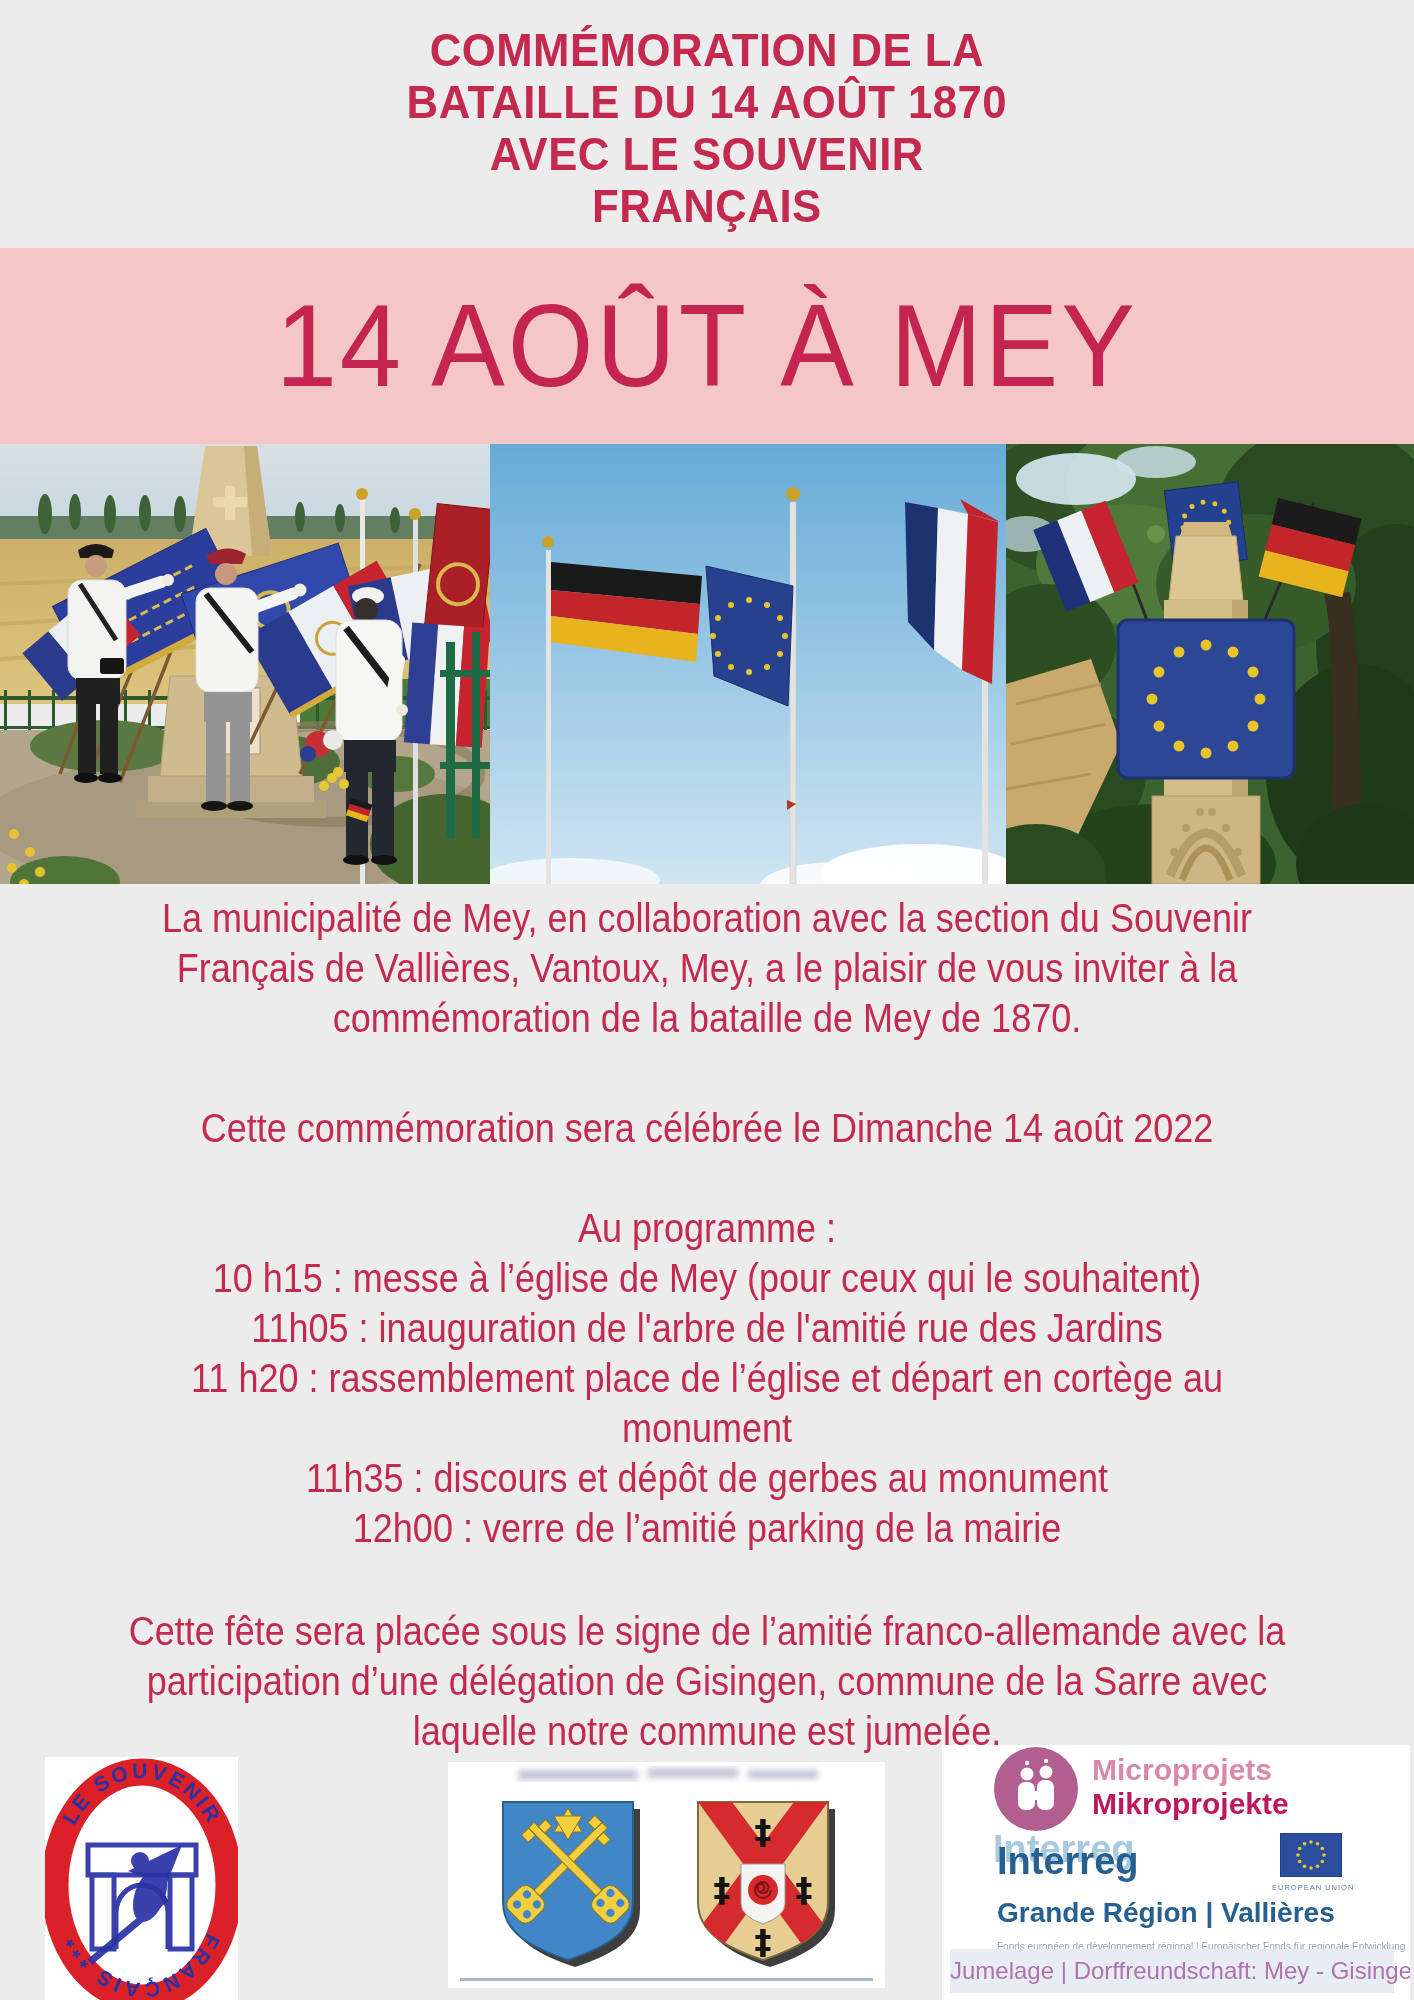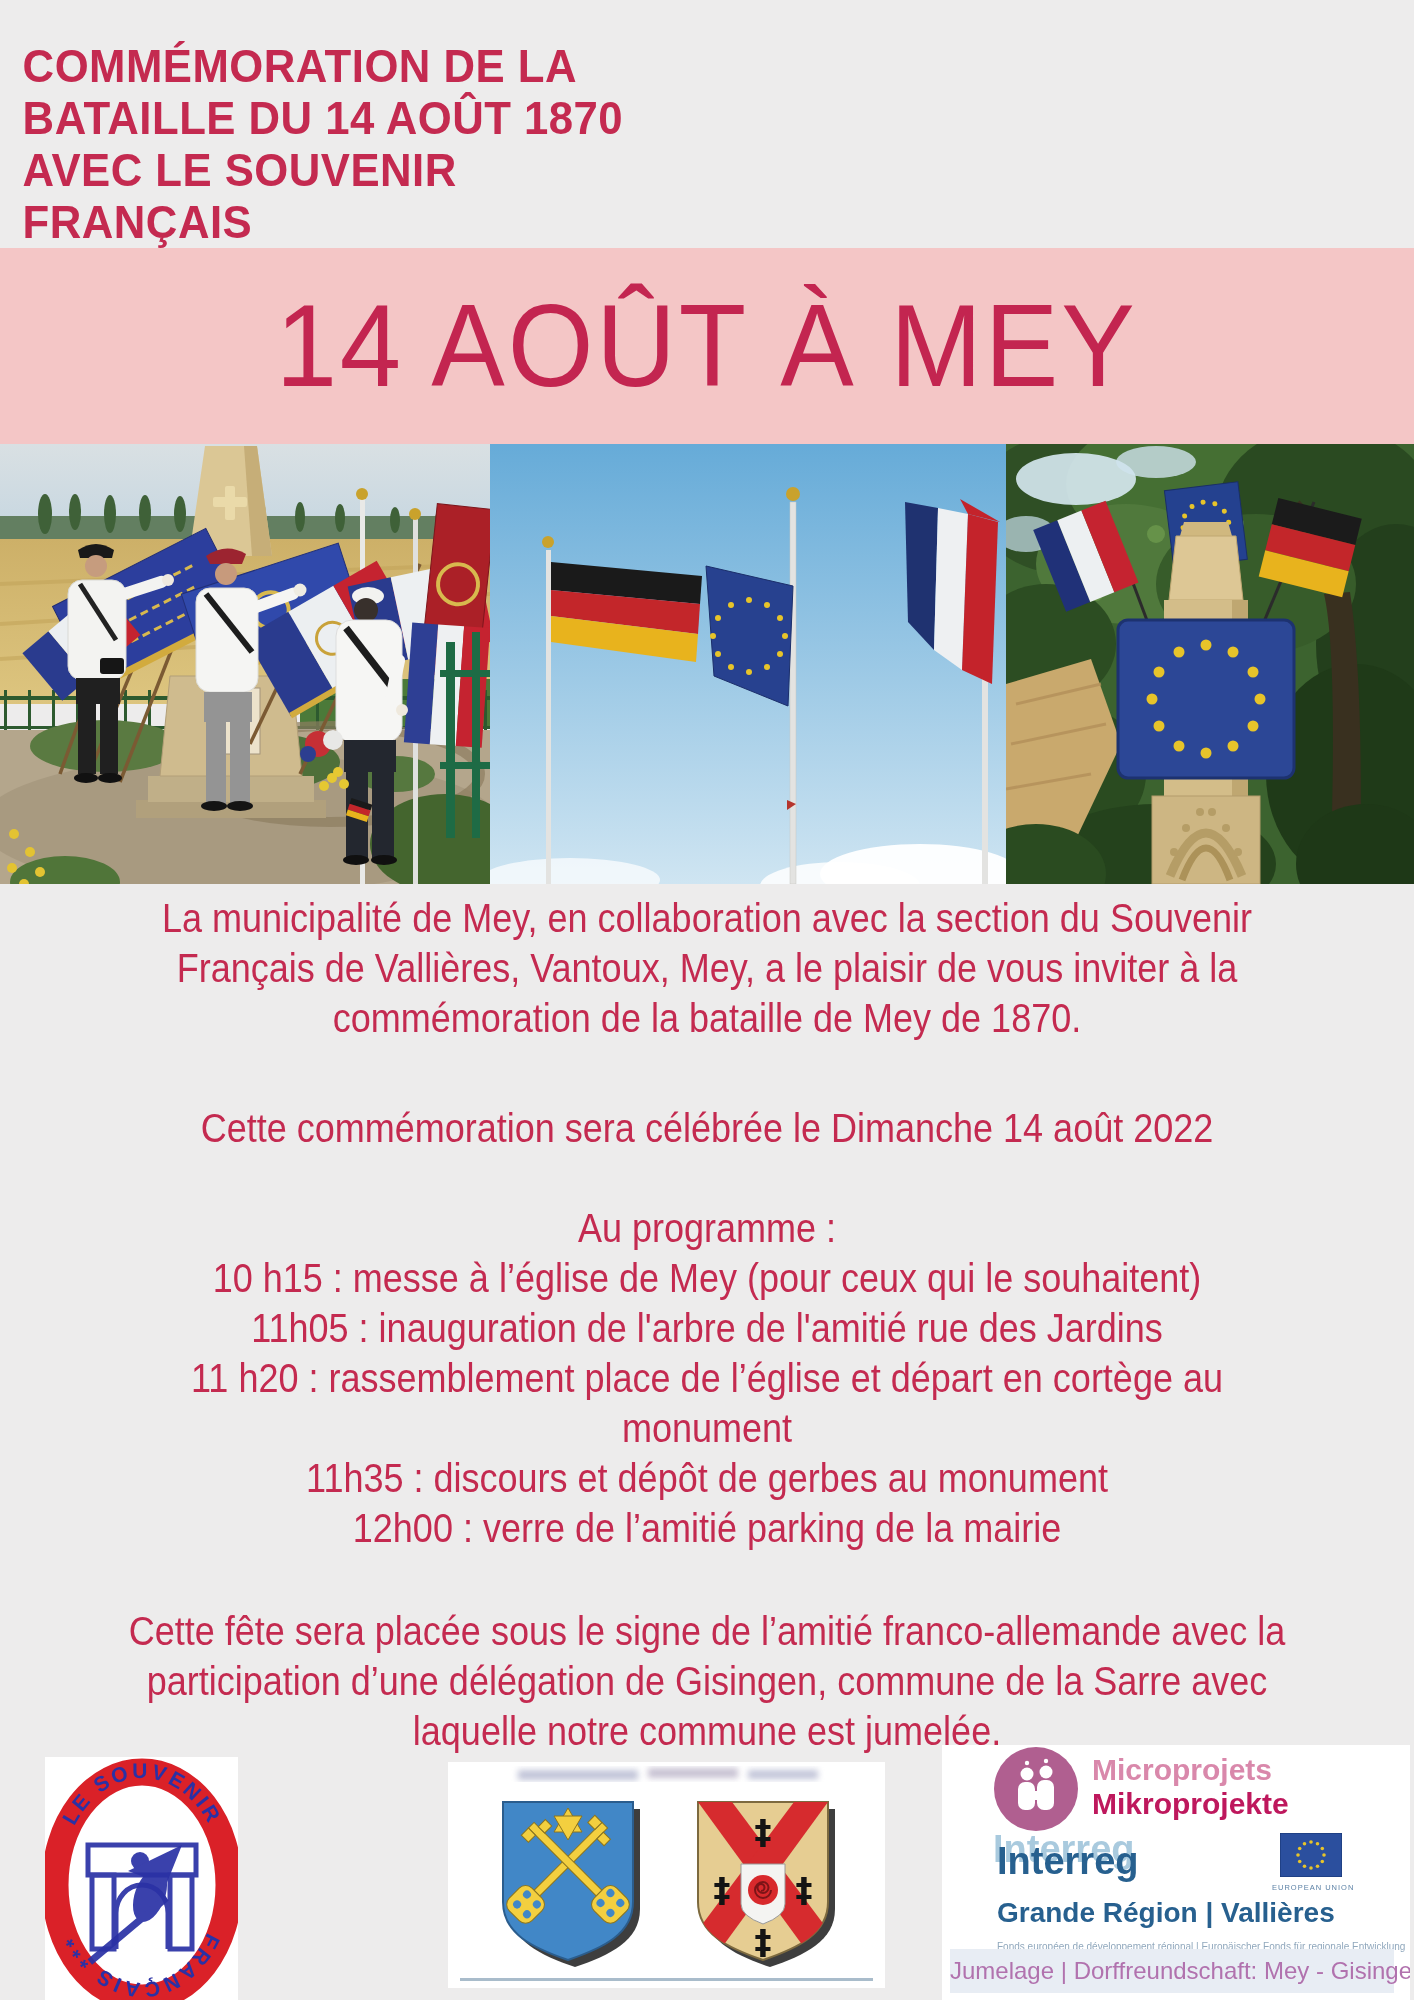--- a/index.html
+++ b/index.html
@@ -1,20 +1,20 @@
 <!DOCTYPE html>
 <html><head>
 <meta charset="utf-8">
 <style>
   html,body{margin:0;padding:0;}
   body{font-family:"Liberation Sans", sans-serif; background:#888;}
   .poster{position:relative;width:1414px;height:2000px;margin:0 auto;background:#edecec;overflow:hidden;}
 
   
-  .title-block{height:248px;box-sizing:border-box;padding-top:40px;text-align:left;}
+  .title-block{height:248px;box-sizing:border-box;padding-top:24px;text-align:center;}
   .title-inner{display:inline-block;transform:scaleX(.93);transform-origin:50% 0;}
   .title-line{font-size:47px;line-height:52px;font-weight:bold;color:#c42a50;letter-spacing:.5px;}
 
   
   .banner{height:196px;background:#f4c6c6;display:flex;align-items:center;justify-content:center;}
   .banner-text{font-size:116px;color:#c32550;font-weight:normal;letter-spacing:3px;transform:scaleX(.95);white-space:nowrap;}
 
   
   .photos{height:440px;display:flex;}
   .photos svg{display:block;height:440px;}

